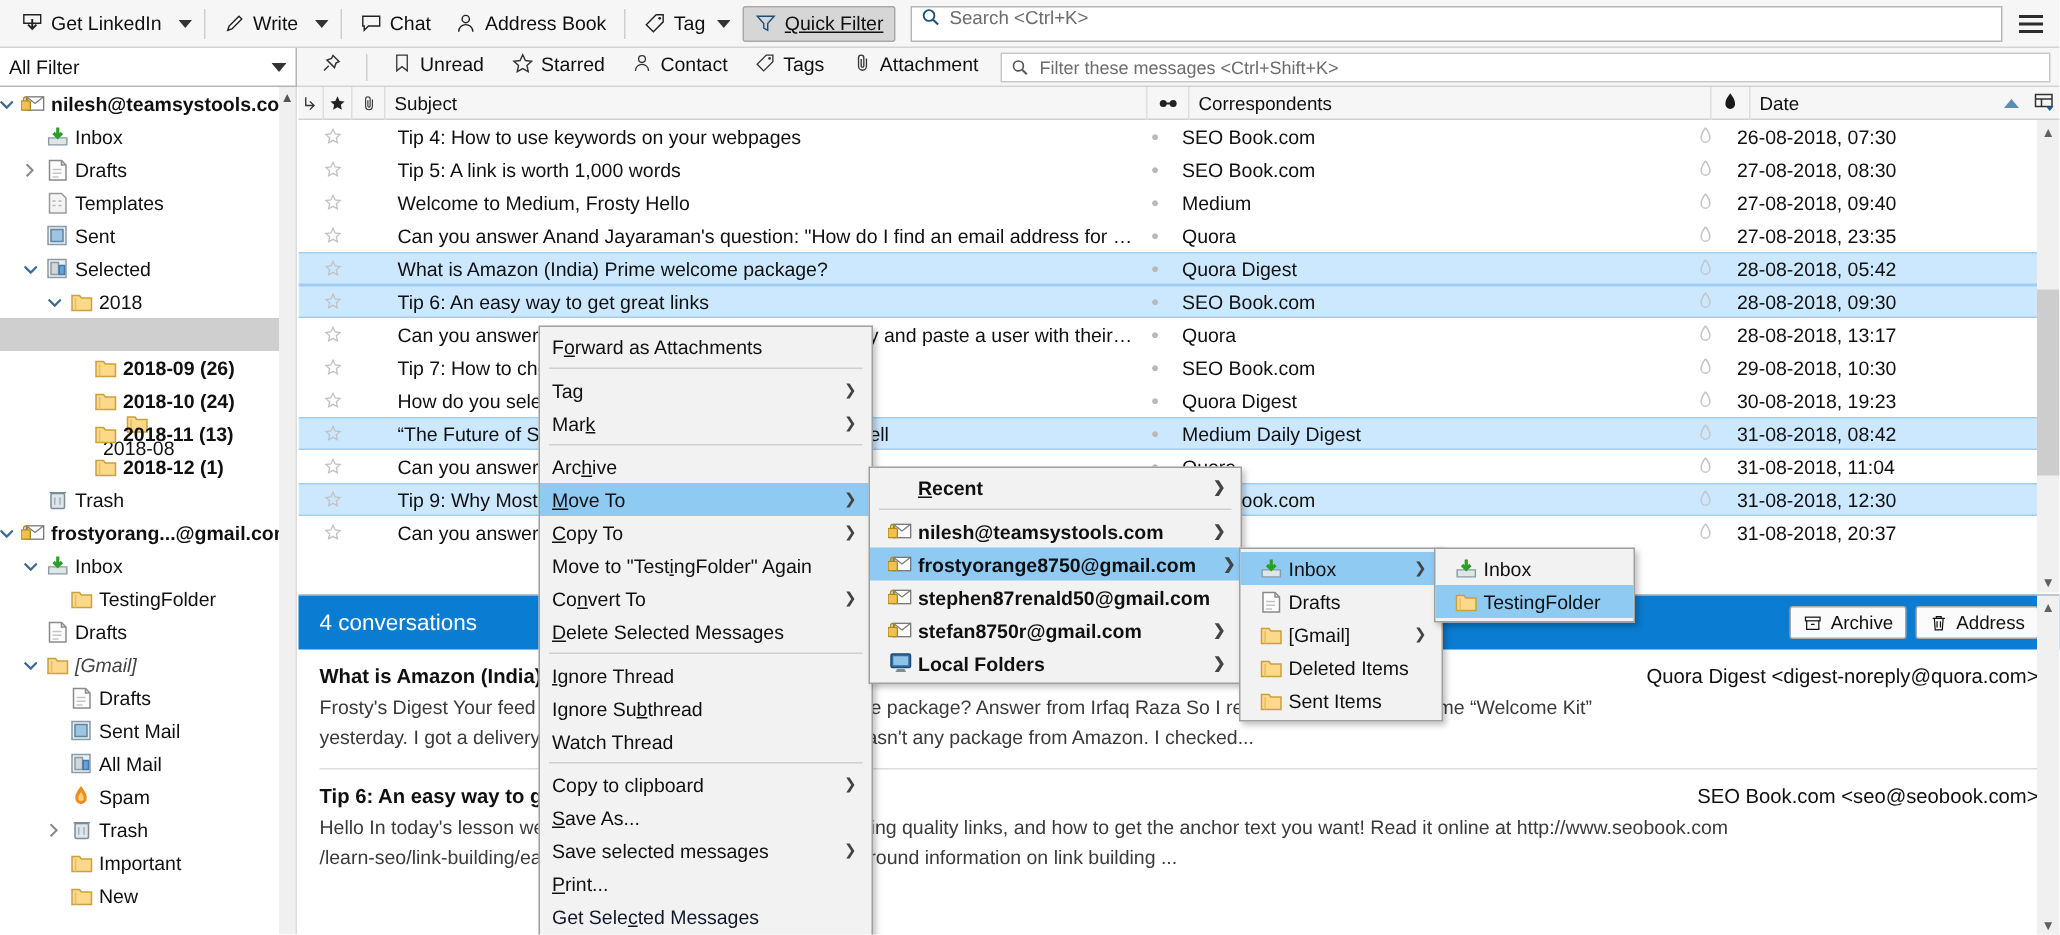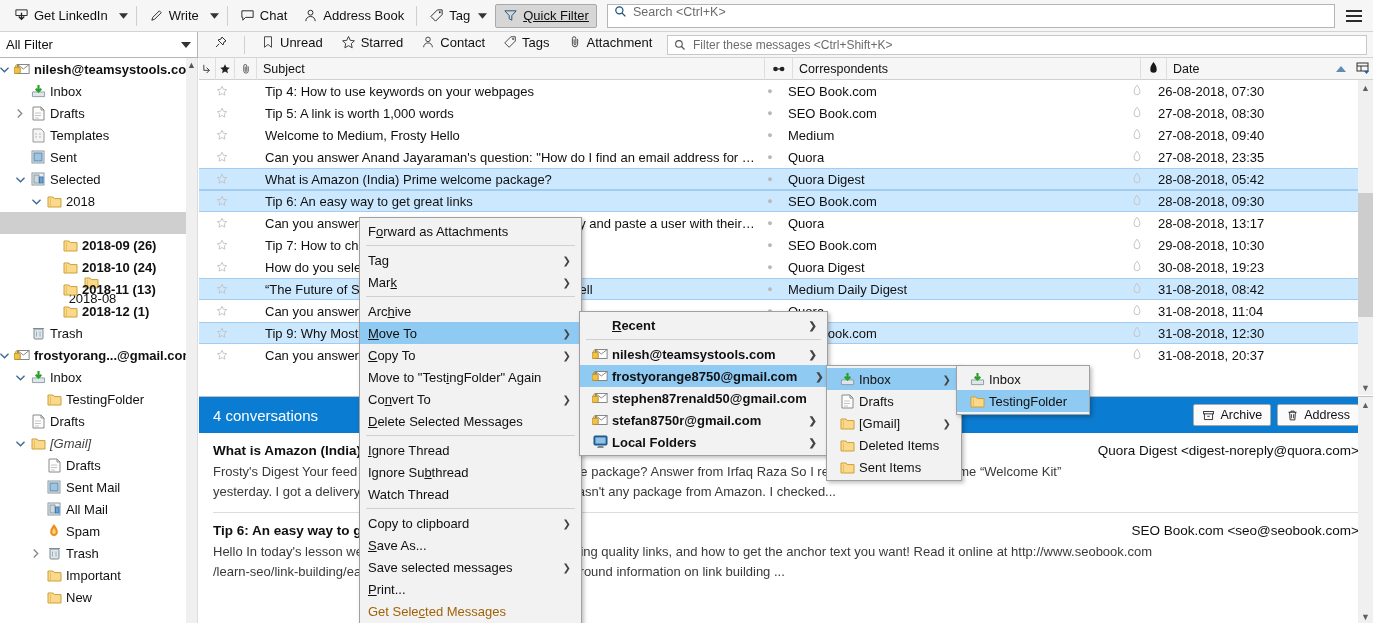--- a/index.html
+++ b/index.html
@@ -134,21 +134,21 @@
   .mp-scroll { position:absolute; right:0; top:0; width:15px; height:227px; background:#f0f0f0; }
   .mp-scroll .sb-btn { height:15px; display:flex; align-items:center; justify-content:center; font-size:9px; color:#606060; }
 
   
   .menu {
     position:absolute; background:#f2f2f2; border:1px solid #a0a0a0;
     box-shadow:2px 2px 4px rgba(0,0,0,.25); font-size:13px; padding:2px 0; z-index:50;
   }
   .mi { display:flex; align-items:center; height:22px; padding:0 10px 0 8px; white-space:nowrap; cursor:default; }
   .mi.hl { background:#8fcaf2; }
-  .mi.disabled { color:#a16207; }
+  .mi.disabled { color:#0f172a; }
   .mi .mi-ic { width:24px; flex:0 0 24px; display:flex; align-items:center; justify-content:center; }
   .mi .mi-label { flex:1 1 auto; }
   .mi .mi-arrow { margin-left:18px; font-size:10px; color:#444; }
   .msep { height:1px; background:#d0d0d0; margin:3px 6px; }
   u.ak { text-decoration:underline; }
 
   
   svg { display:block; }
 </style>
 </head>

